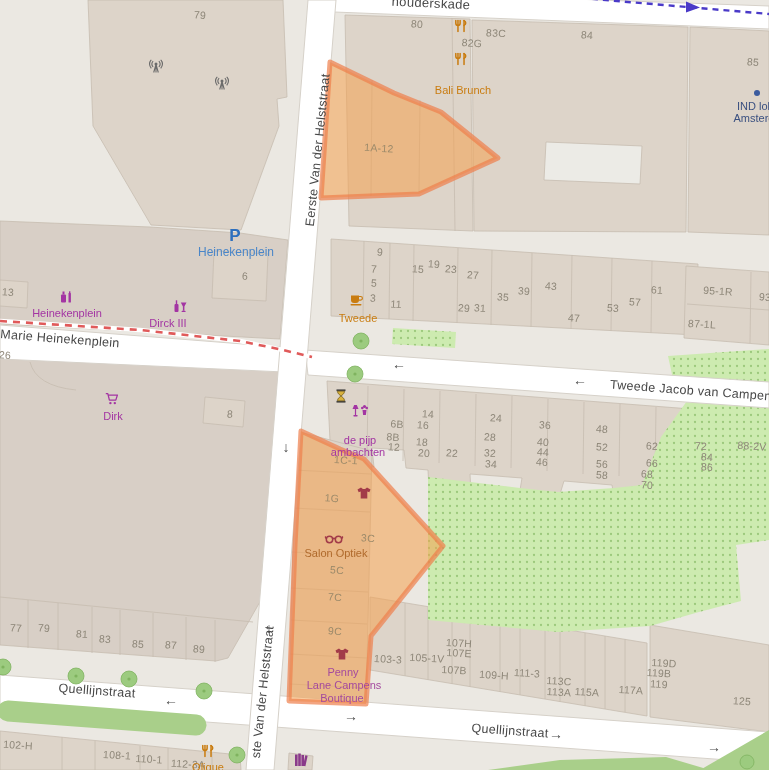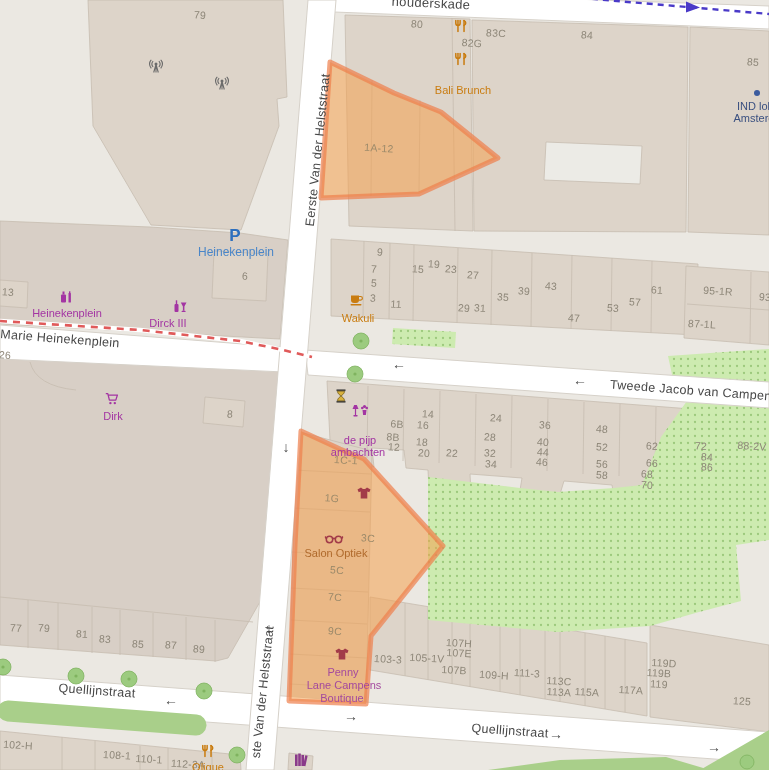--- a/index.html
+++ b/index.html
@@ -273,21 +273,21 @@
           <path d="M0.8,1.2 h2 l1.6,6.4 h6.4 l1.6,-5 h-9" fill="none" stroke="#a335a3" stroke-width="1.3" stroke-linejoin="round"></path>
           <circle cx="5.4" cy="10.6" r="1.2" fill="#a335a3"></circle>
           <circle cx="9.8" cy="10.6" r="1.2" fill="#a335a3"></circle>
         </svg></span>
       <span class="lbl poi" style="left: 113px; top: 416px; color: rgb(163, 53, 163); text-align: right;">Dirk</span>
       <span class="icon" style="left: 357px; top: 300px;"><svg width="14" height="13" viewBox="0 0 14 13">
           <path d="M1,2 h8 v4.5 a3,3 0 0 1 -3,3 h-2 a3,3 0 0 1 -3,-3 Z" fill="#c97c10"></path>
           <path d="M9,3 h1.6 a1.8,1.8 0 0 1 0,3.6 H9" fill="none" stroke="#c97c10" stroke-width="1.2"></path>
           <rect x="0.5" y="10.6" width="11" height="1.4" rx="0.7" fill="#c97c10"></rect>
         </svg></span>
-      <span class="lbl poi" style="left: 358px; top: 318px; color: rgb(201, 124, 16);">Wakuli</span>
+      <span class="lbl poi" style="left: 358px; top: 318px; color: rgb(201, 124, 16);">Tweede</span>
       <span class="icon" style="left: 360px; top: 411px;"><svg width="19" height="14" viewBox="0 0 19 14">
           <path d="M2,5 L8,5 L6.3,1 L3.7,1 Z" fill="#a335a3"></path>
           <rect x="4.4" y="5" width="1.2" height="6" fill="#a335a3"></rect>
           <rect x="2.8" y="11" width="4.4" height="1.6" rx="0.8" fill="#a335a3"></rect>
           <circle cx="14" cy="2.5" r="1.6" fill="#a335a3"></circle>
           <circle cx="11.8" cy="4" r="1.3" fill="#a335a3"></circle>
           <circle cx="16.2" cy="4" r="1.3" fill="#a335a3"></circle>
           <path d="M12,6 h4 l-0.6,5 h-2.8 Z" fill="#a335a3"></path>
         </svg></span>
       <span class="lbl poi" style="left: 358px; top: 452px; color: rgb(163, 53, 163);">ambachten</span>

